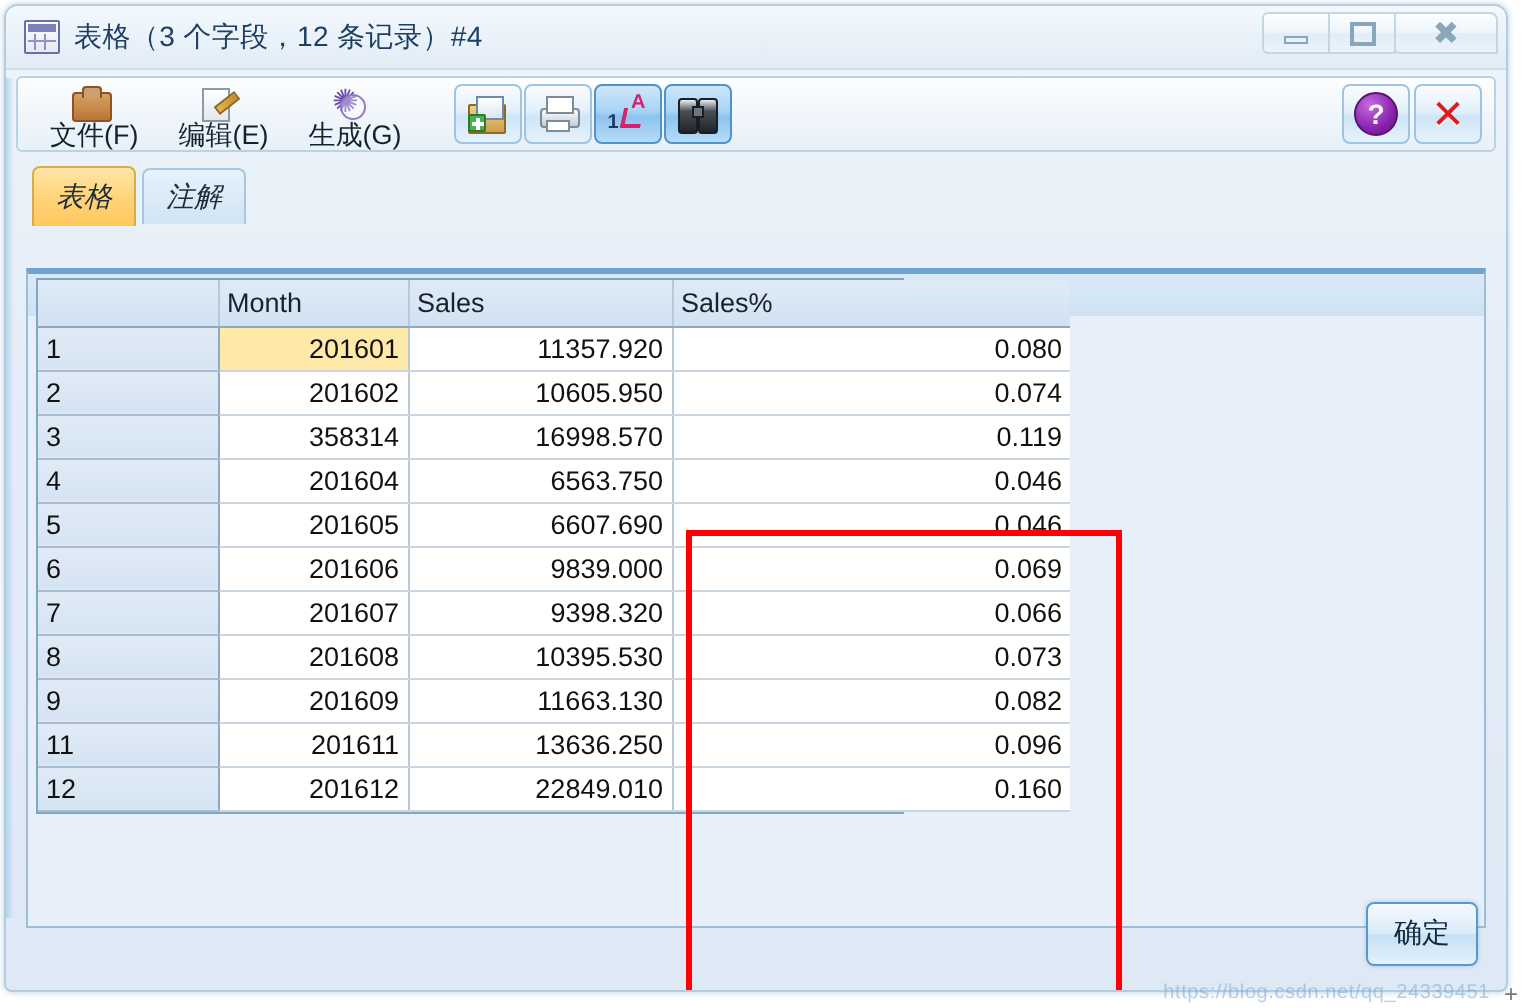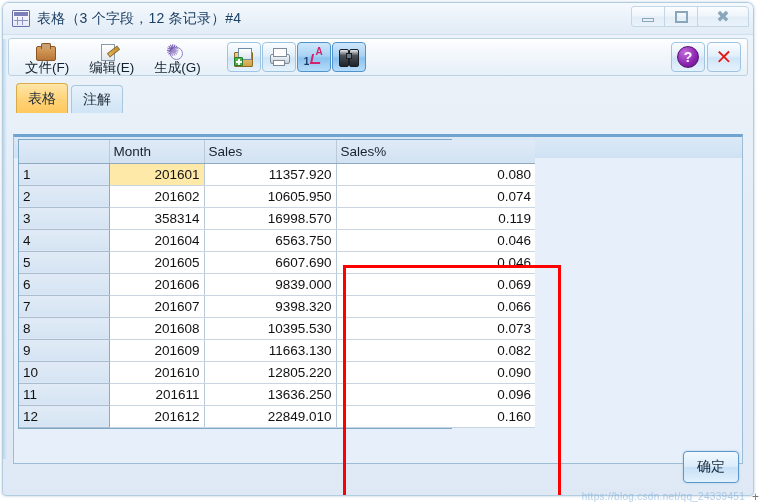--- a/index.html
+++ b/index.html
@@ -221,23 +221,24 @@
     border:1px solid #581270;color:#fff;font-size:14px;font-weight:bold;
     display:flex;align-items:center;justify-content:center;line-height:1;}
   
   .i-x{font-size:20px;font-weight:bold;color:#e01b1b;line-height:1;
     font-family:"DejaVu Sans",sans-serif;text-shadow:0 1px 0 rgba(255,255,255,.6);}
 
   
   #tabs {
     margin: 7px 0 0 13px;
     height: 30px;
-    display: flex; align-items: flex-end;
+    display: flex; align-items: center;
     position: relative;
     z-index: 4;
+    font-style: italic;
   }
   .tab {
     height: 28px;
     padding: 0 11px;
     display: flex; align-items: center;
     font-size: 14px;
     color: #1f2d38;
     border: 1px solid #b9cfe0;
     border-bottom: none;
     border-radius: 4px 4px 0 0;
@@ -505,26 +506,20 @@
                 <td class="num">10395.530</td>
                 <td class="pct">0.073</td>
               </tr>
               <tr>
                 <td class="rownum">9</td>
                 <td class="num month-cell">201609</td>
                 <td class="num">11663.130</td>
                 <td class="pct">0.082</td>
               </tr>
               <tr>
-                <td class="rownum">10</td>
-                <td class="num month-cell">201610</td>
-                <td class="num">12805.220</td>
-                <td class="pct">0.090</td>
-              </tr>
-              <tr>
                 <td class="rownum">11</td>
                 <td class="num month-cell">201611</td>
                 <td class="num">13636.250</td>
                 <td class="pct">0.096</td>
               </tr>
               <tr>
                 <td class="rownum">12</td>
                 <td class="num month-cell">201612</td>
                 <td class="num">22849.010</td>
                 <td class="pct">0.160</td>

